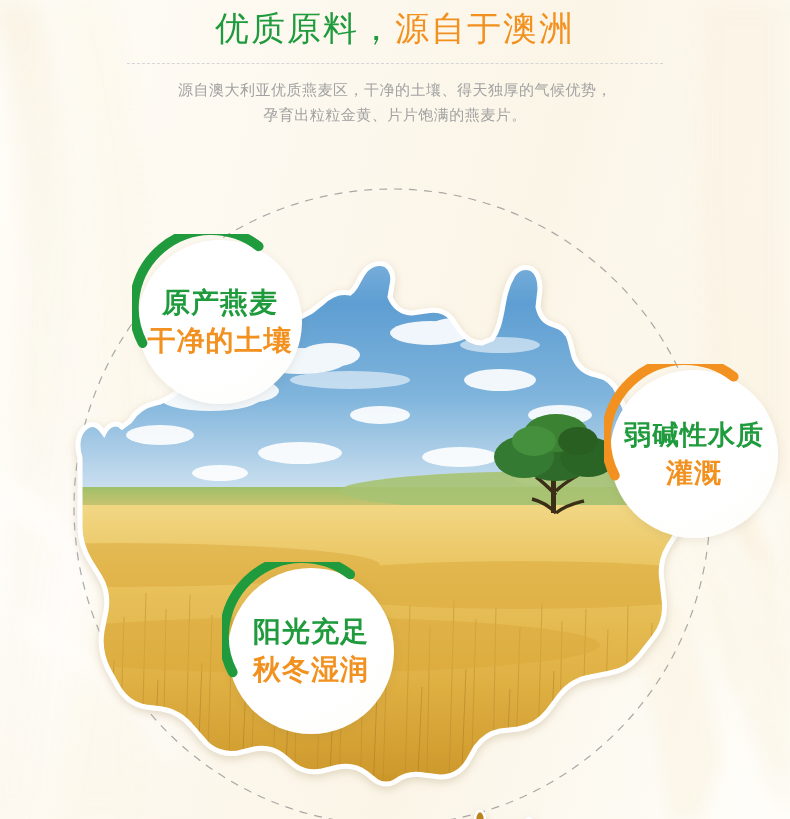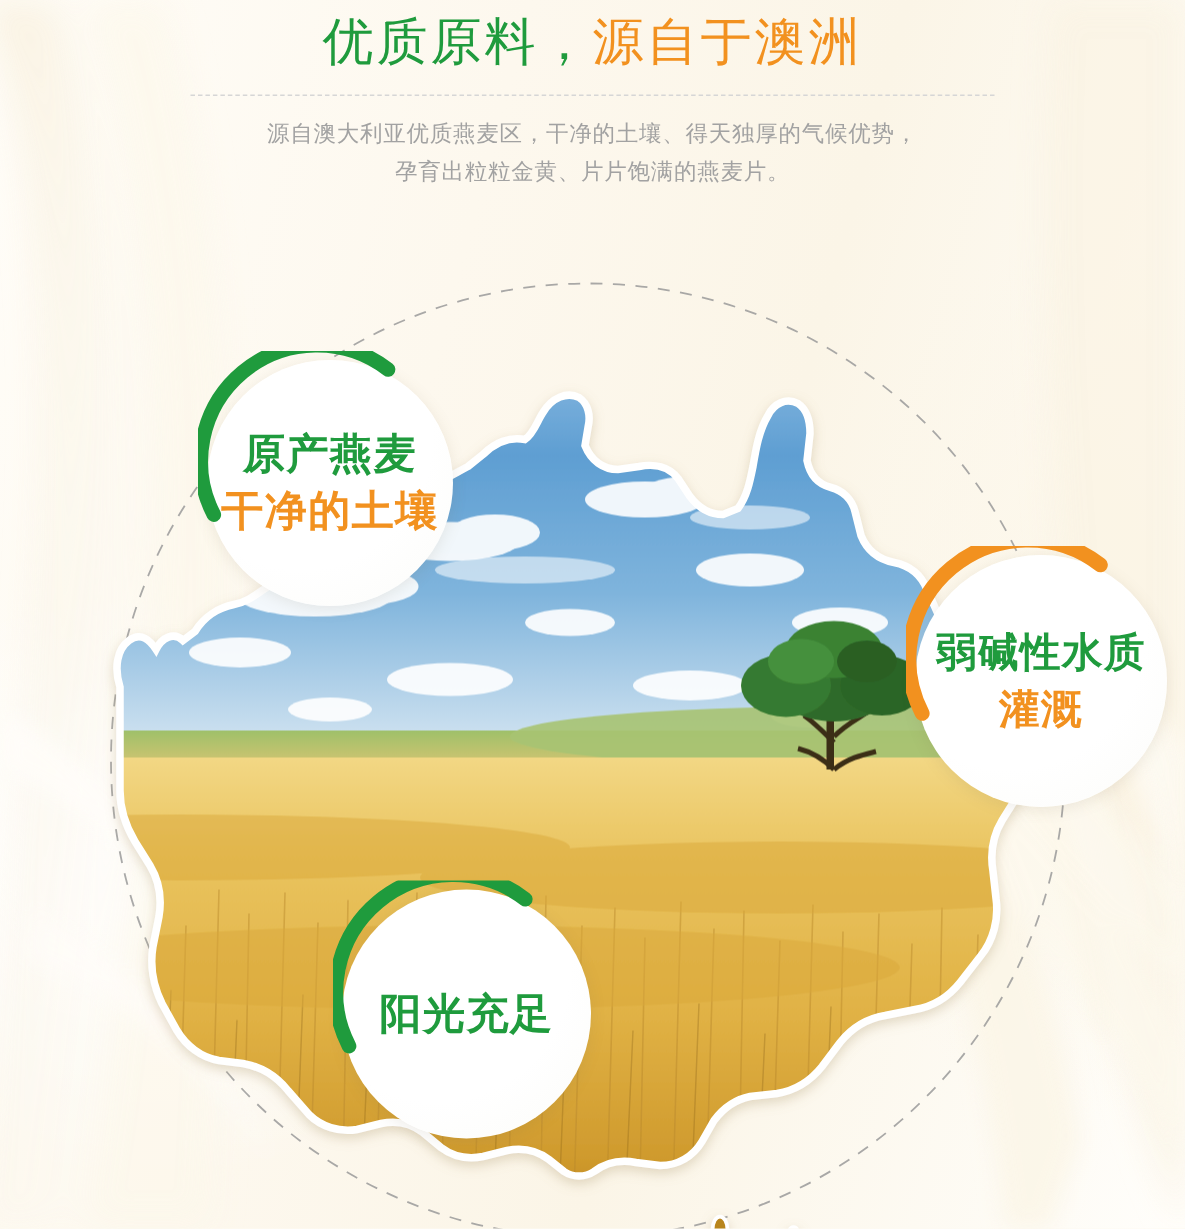--- a/index.html
+++ b/index.html
@@ -71,21 +71,21 @@
   .badge .ln { white-space:nowrap; font-weight:bold; letter-spacing:1px; }
   .badge .ln-green  { color:#1f9b3d; }
   .badge .ln-orange { color:#f2911f; }
 
   #badge-origin   { left:138px; top:75px;  width:164px; height:164px; }
   #badge-origin .ln { font-size:28px; line-height:38px; }
 
   #badge-water    { left:610px; top:205px; width:168px; height:168px; }
   #badge-water .ln { font-size:27px; line-height:38px;text-align:center; }
 
-  #badge-sunlight { left:228px; top:428px; width:166px; height:166px;text-align:right; }
+  #badge-sunlight { left:228px; top:403px; width:166px; height:166px;text-align:right; }
   #badge-sunlight .ln { font-size:28px; line-height:38px; }
 </style>
 </head>
 <body>
 
 <div id="page">
 
   <div class="bg-stalks">
     <svg viewBox="0 0 790 819" preserveAspectRatio="none">
       <defs>
@@ -366,16 +366,17 @@
       </svg>
       <div class="ln ln-green">弱碱性水质</div>
       <div class="ln ln-orange">灌溉</div>
     </div>
 
     <div class="badge" id="badge-sunlight">
       <svg class="arc" viewBox="0 0 100 100">
         <path d="M6 62 A44 44 0 0 1 72 7" fill="none" stroke="#1f9b3d" stroke-width="5.5" stroke-linecap="round"></path>
       </svg>
       <div class="ln ln-green">阳光充足</div>
+      <div class="ln ln-orange">秋冬湿润</div>
     </div>
   </div>
 
 </div>
 
 </body></html>

